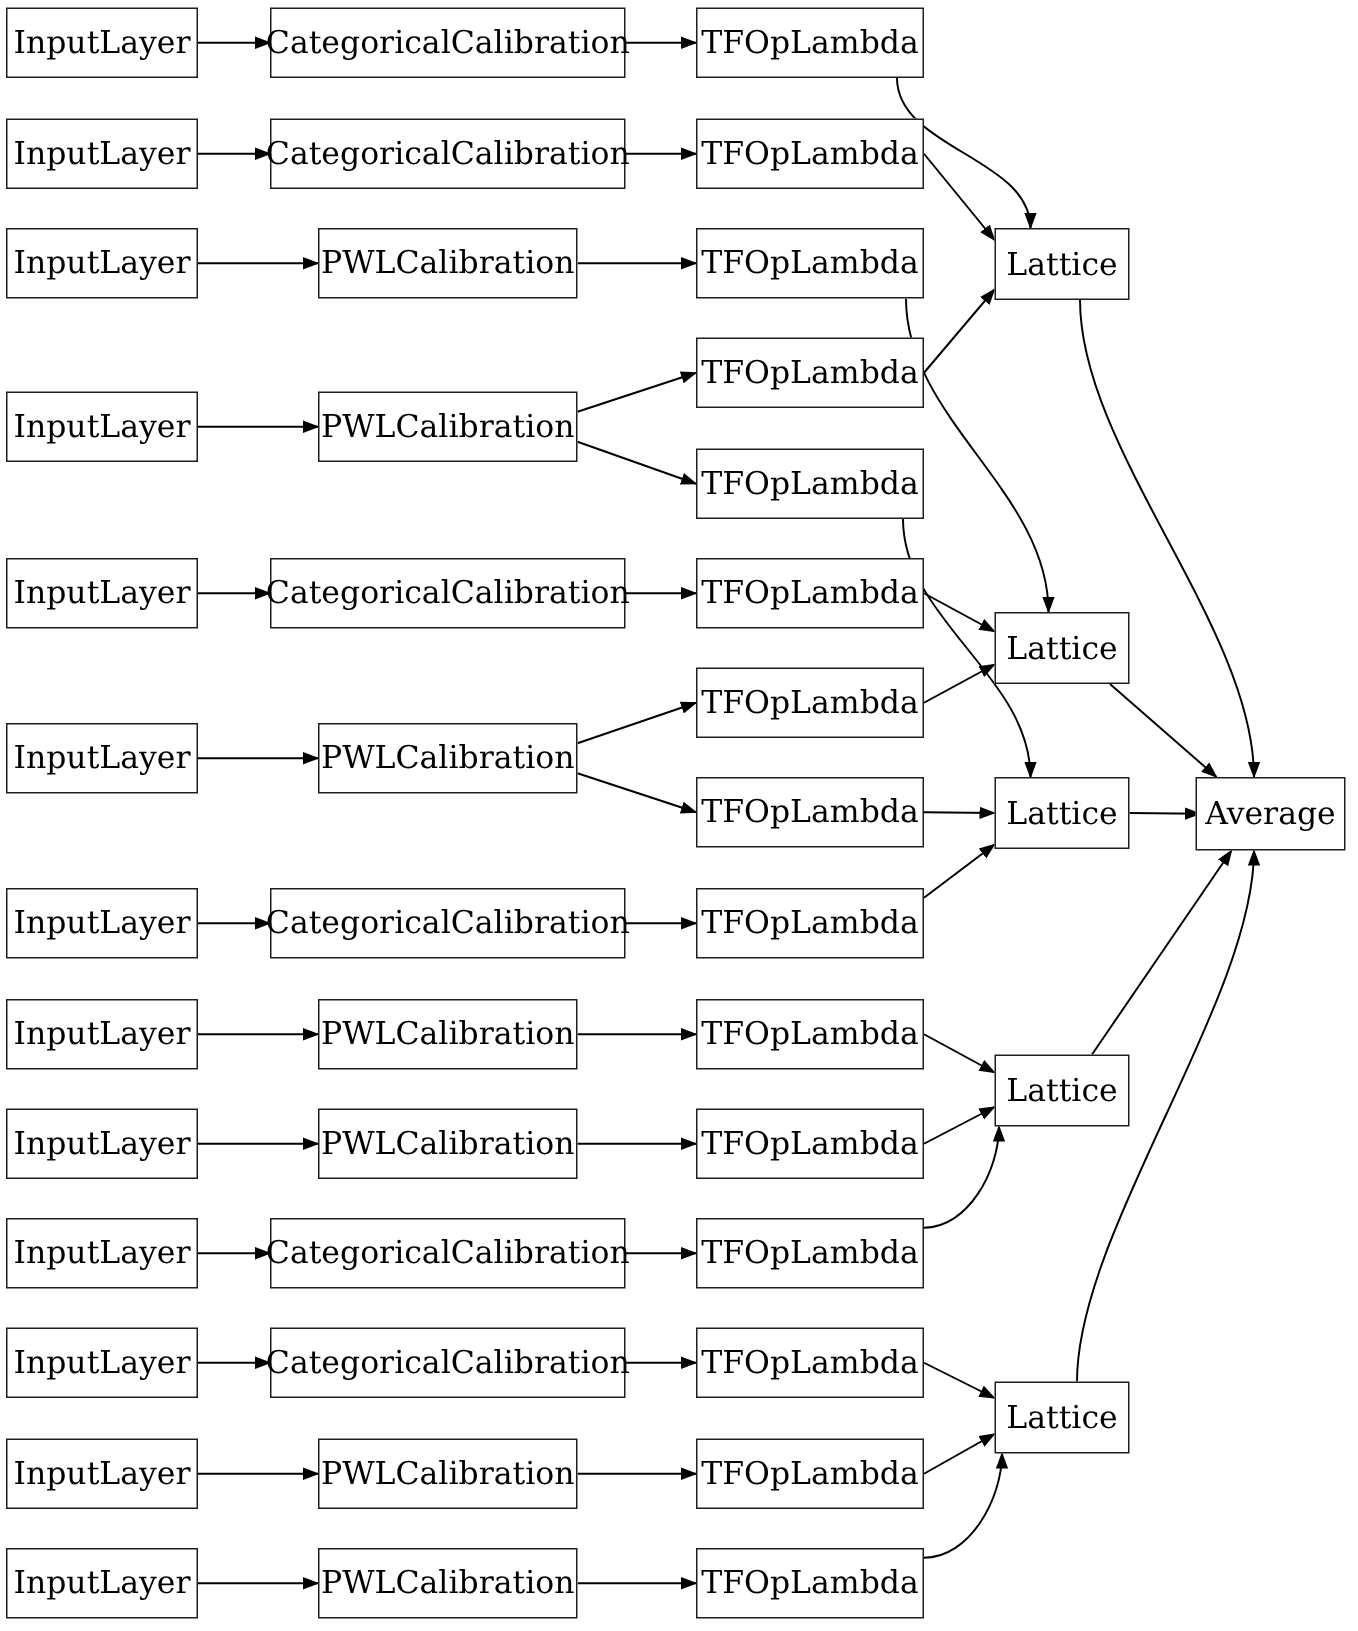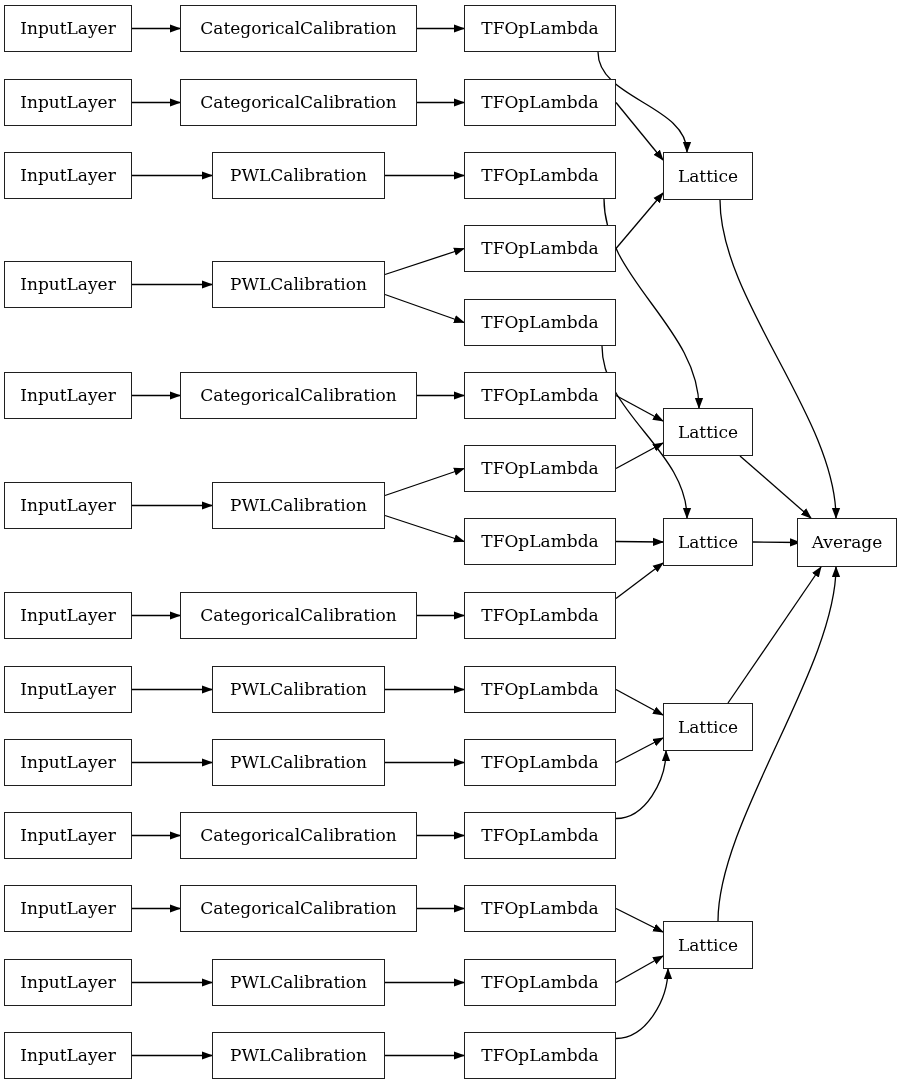--- a/index.html
+++ b/index.html
@@ -18,21 +18,21 @@
   }
   .node {
     position: absolute;
     box-sizing: border-box;
     background: #ffffff;
     border: 1.5px solid #1f1f1f;
     display: flex;
     align-items: center;
     justify-content: center;
     color: #000000;
-    font-size: 17px;
+    font-size: 21px;
     line-height: 1;
     white-space: nowrap;
     text-align: center;
   }
 </style>
 </head>
 <body>
 
 <div id="canvas" style="width: 905px; height: 1087px; background: rgb(255, 255, 255);">
   <svg id="edge-layer" xmlns="http://www.w3.org/2000/svg" width="905" height="1087" viewBox="0 0 905 1087">

